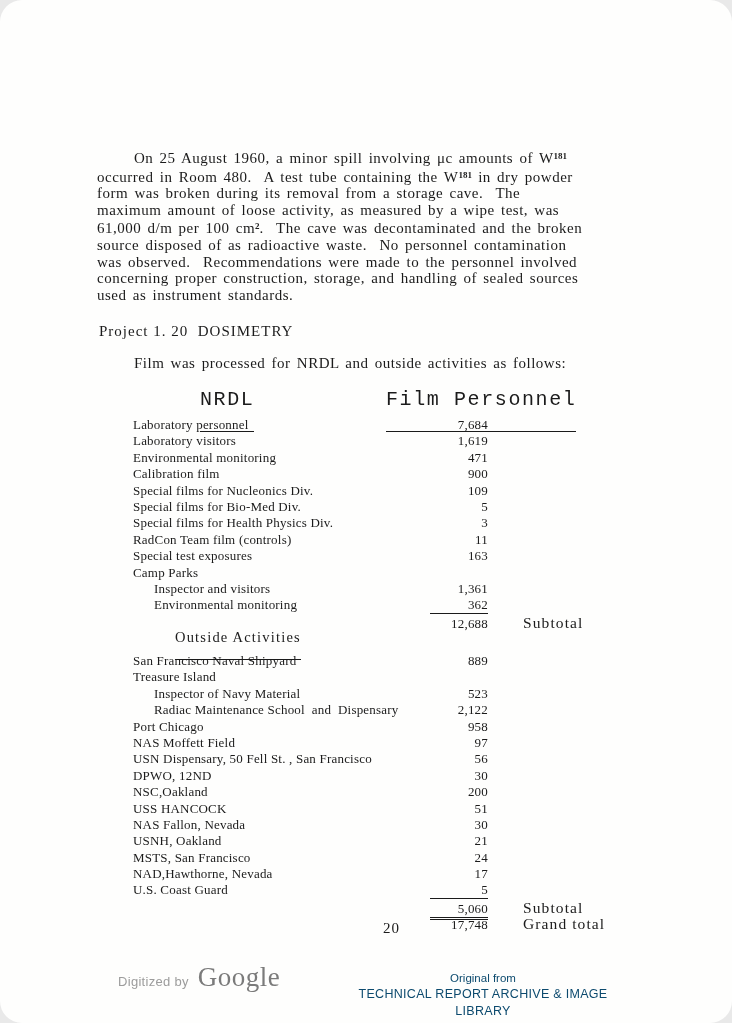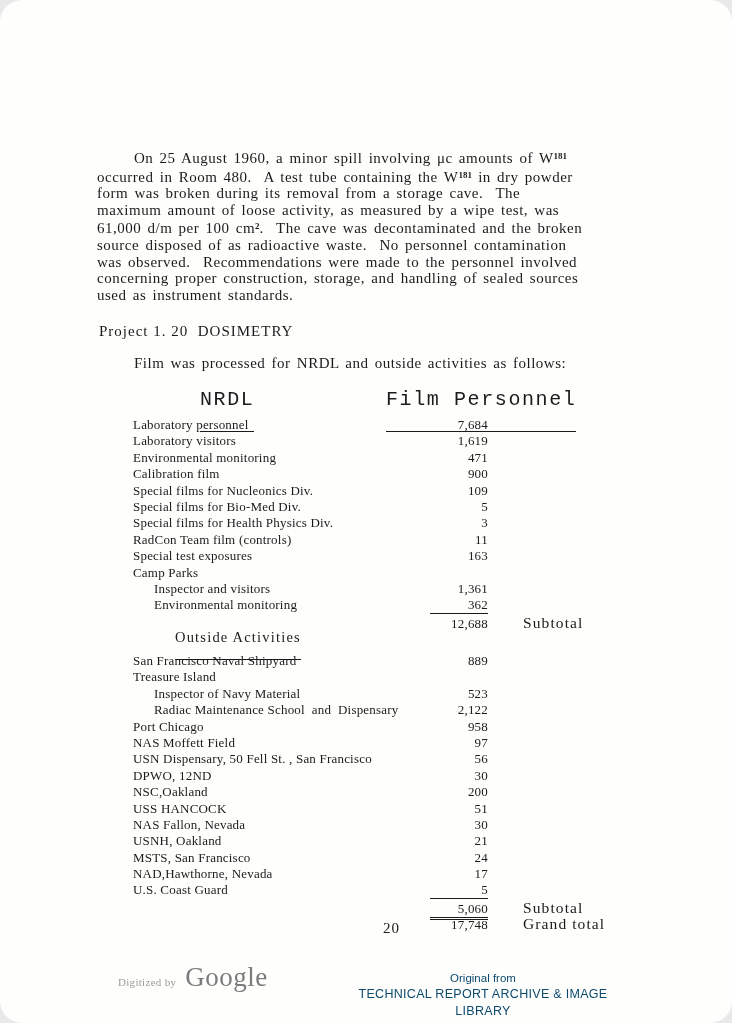--- a/index.html
+++ b/index.html
@@ -63,21 +63,21 @@
   .page-number{
     position:absolute;left:383px;top:920px;
     font-size:15px;letter-spacing:1px;
   }
   
   .footer-left{
     position:absolute;left:118px;top:962px;
     display:flex;align-items:baseline;
     font-family:"Liberation Sans","DejaVu Sans",sans-serif;
   }
-  .digitized-label{font-size:11px;color:#9c9c9c;letter-spacing:0.3px;font-family:Liberation Serif, serif;}
+  .digitized-label{font-size:13px;color:#9c9c9c;letter-spacing:0.3px;}
   .google-logo{
     margin-left:9px;
     font-family:"Liberation Serif","DejaVu Serif",serif;
     font-size:27px;color:#7b7b7b;letter-spacing:0.5px;
   }
   .footer-right{
     position:absolute;left:323px;top:970px;width:320px;
     text-align:center;
     font-family:"Liberation Sans","DejaVu Sans",sans-serif;
     color:#0c4a6e;

